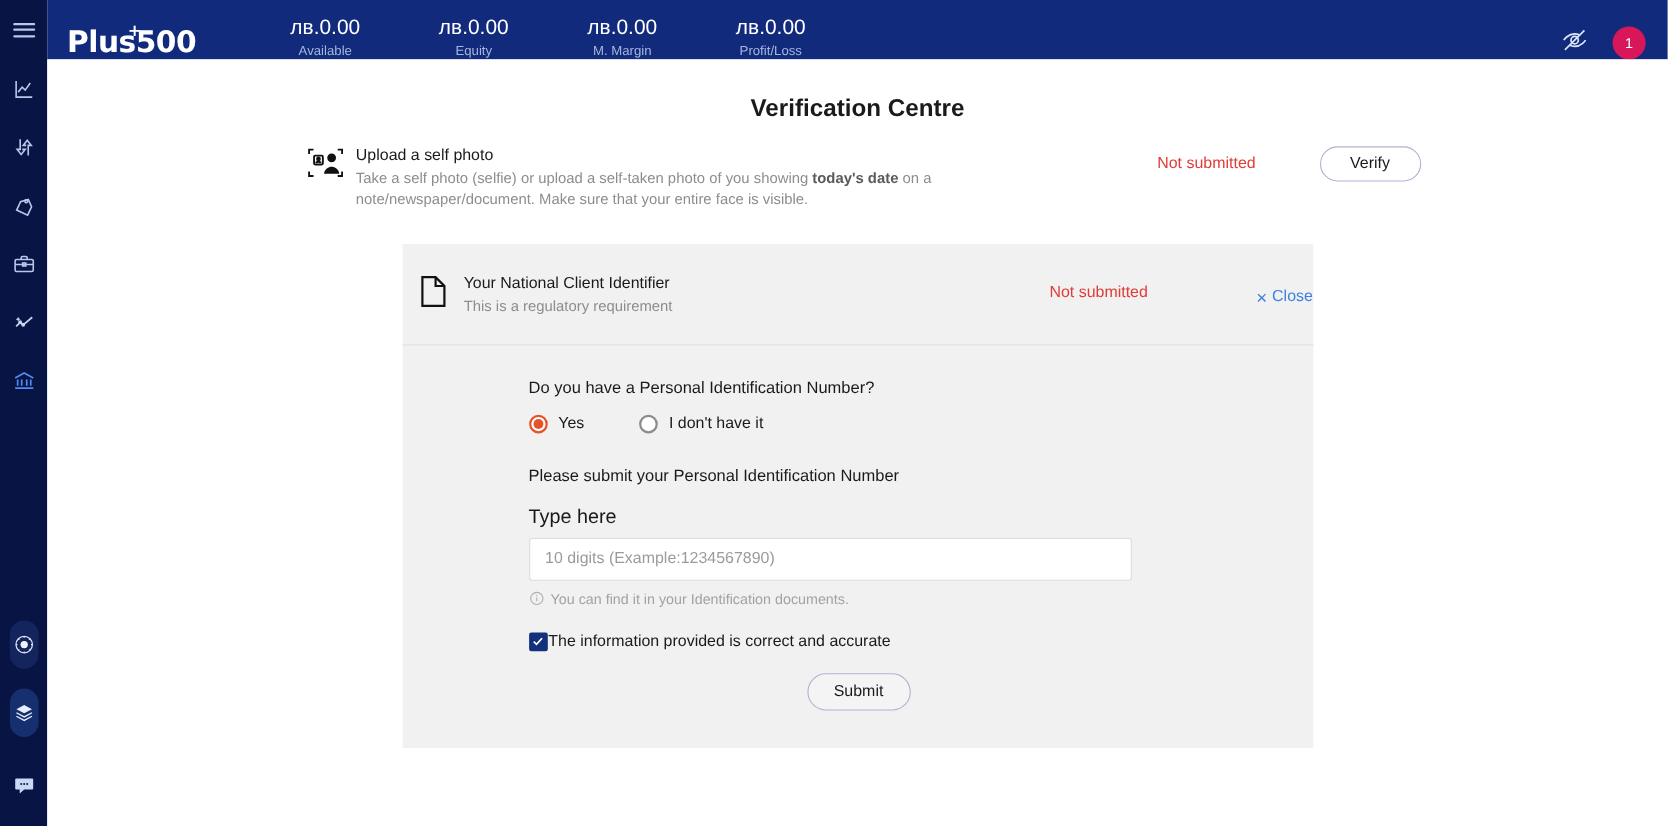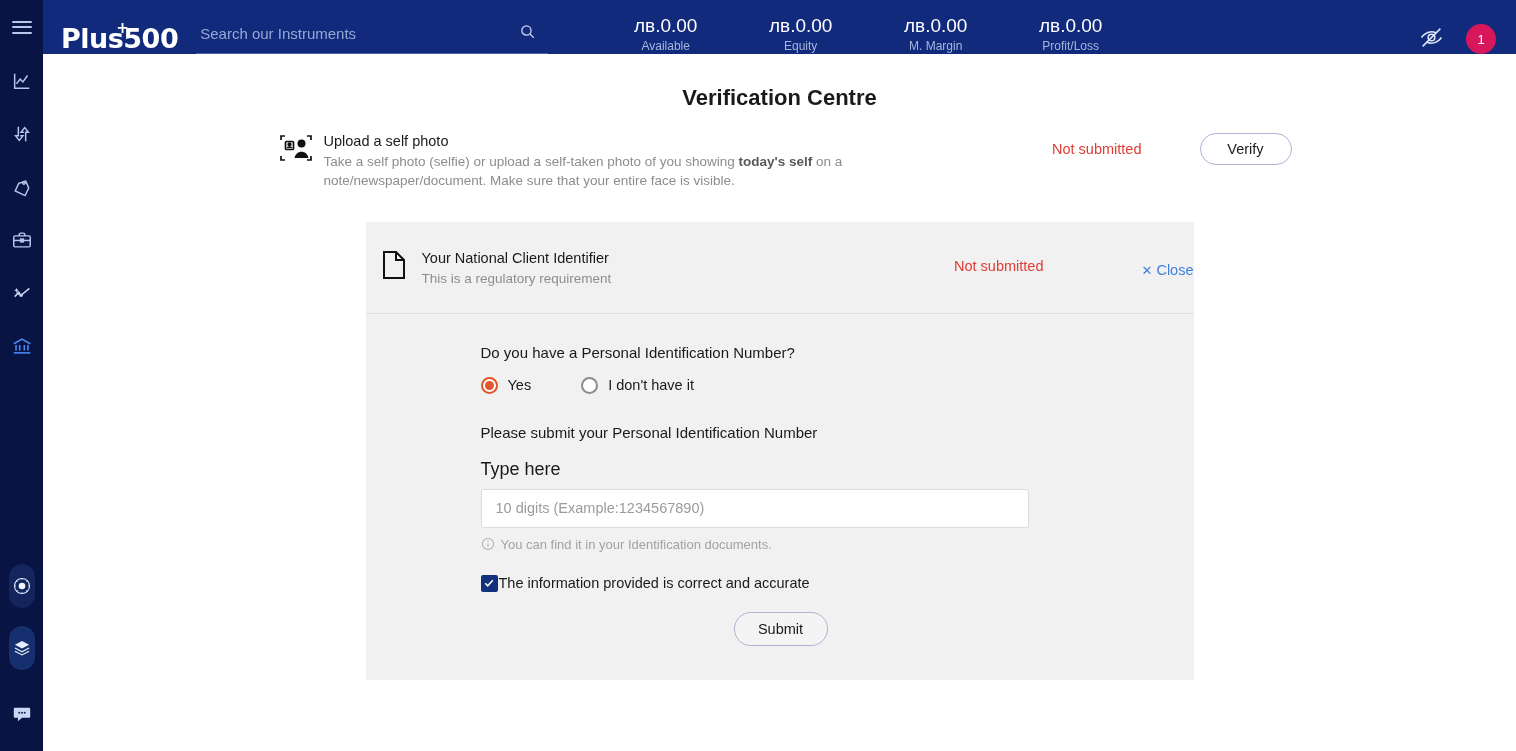--- a/index.html
+++ b/index.html
@@ -290,29 +290,20 @@
   </div>
 </div>
 
 <div id="top-header">
 
   <div id="brand-logo">
     <span>Plus500</span>
     <span id="brand-plus">+</span>
   </div>
 
-  <div id="search-wrap">
-    <input id="search-input" type="text" placeholder="Search our Instruments" style="">
-    <span id="search-icon">
-      <svg width="17" height="17" viewBox="0 0 24 24" fill="none" stroke="#cdd8f2" stroke-width="1.8">
-        <circle cx="10.5" cy="10.5" r="6.5"></circle>
-          <path d="M15.5 15.5L21 21"></path>
-      </svg>
-    </span>
-  </div>
 
   <div class="balance-group">
     <div class="balance-cell">
       <span class="balance-value">лв.0.00</span>
       <span class="balance-label">Available</span>
     </div>
     <div class="balance-cell">
       <span class="balance-value">лв.0.00</span>
       <span class="balance-label">Equity</span>
     </div>
@@ -356,21 +347,21 @@
             <path d="M32 23v4h-4"></path>
           <rect x="6.5" y="8.5" width="8" height="8" rx="1"></rect>
           <circle cx="10.5" cy="11.5" r="1.3" fill="#111"></circle>
           <path d="M8.2 15c.5-1.3 4-1.3 4.5 0"></path>
           <circle cx="22.5" cy="10.5" r="4" fill="#111" stroke="none"></circle>
           <path d="M15.5 25c.8-4.3 4-6.3 7-6.3s6.2 2 7 6.3z" fill="#111" stroke="none"></path>
         </svg>
       </div>
       <div class="row-text">
         <div class="row-title">Upload a self photo</div>
-        <div class="row-desc"><span>Take a self photo (selfie) or upload a self-taken photo of you showing </span><b>today's self</b><span> on a note/newspaper/document. Make sure that your entire face is visible.</span></div>
+        <div class="row-desc"><span>Take a self photo (selfie) or upload a self-taken photo of you showing </span><b>today's date</b><span> on a note/newspaper/document. Make sure that your entire face is visible.</span></div>
       </div>
       <div class="row-status">Not submitted</div>
       <div class="row-action">
         <button class="pill-button">Verify</button>
       </div>
     </div>
   </div>
 
   <div id="nci-card">
 

